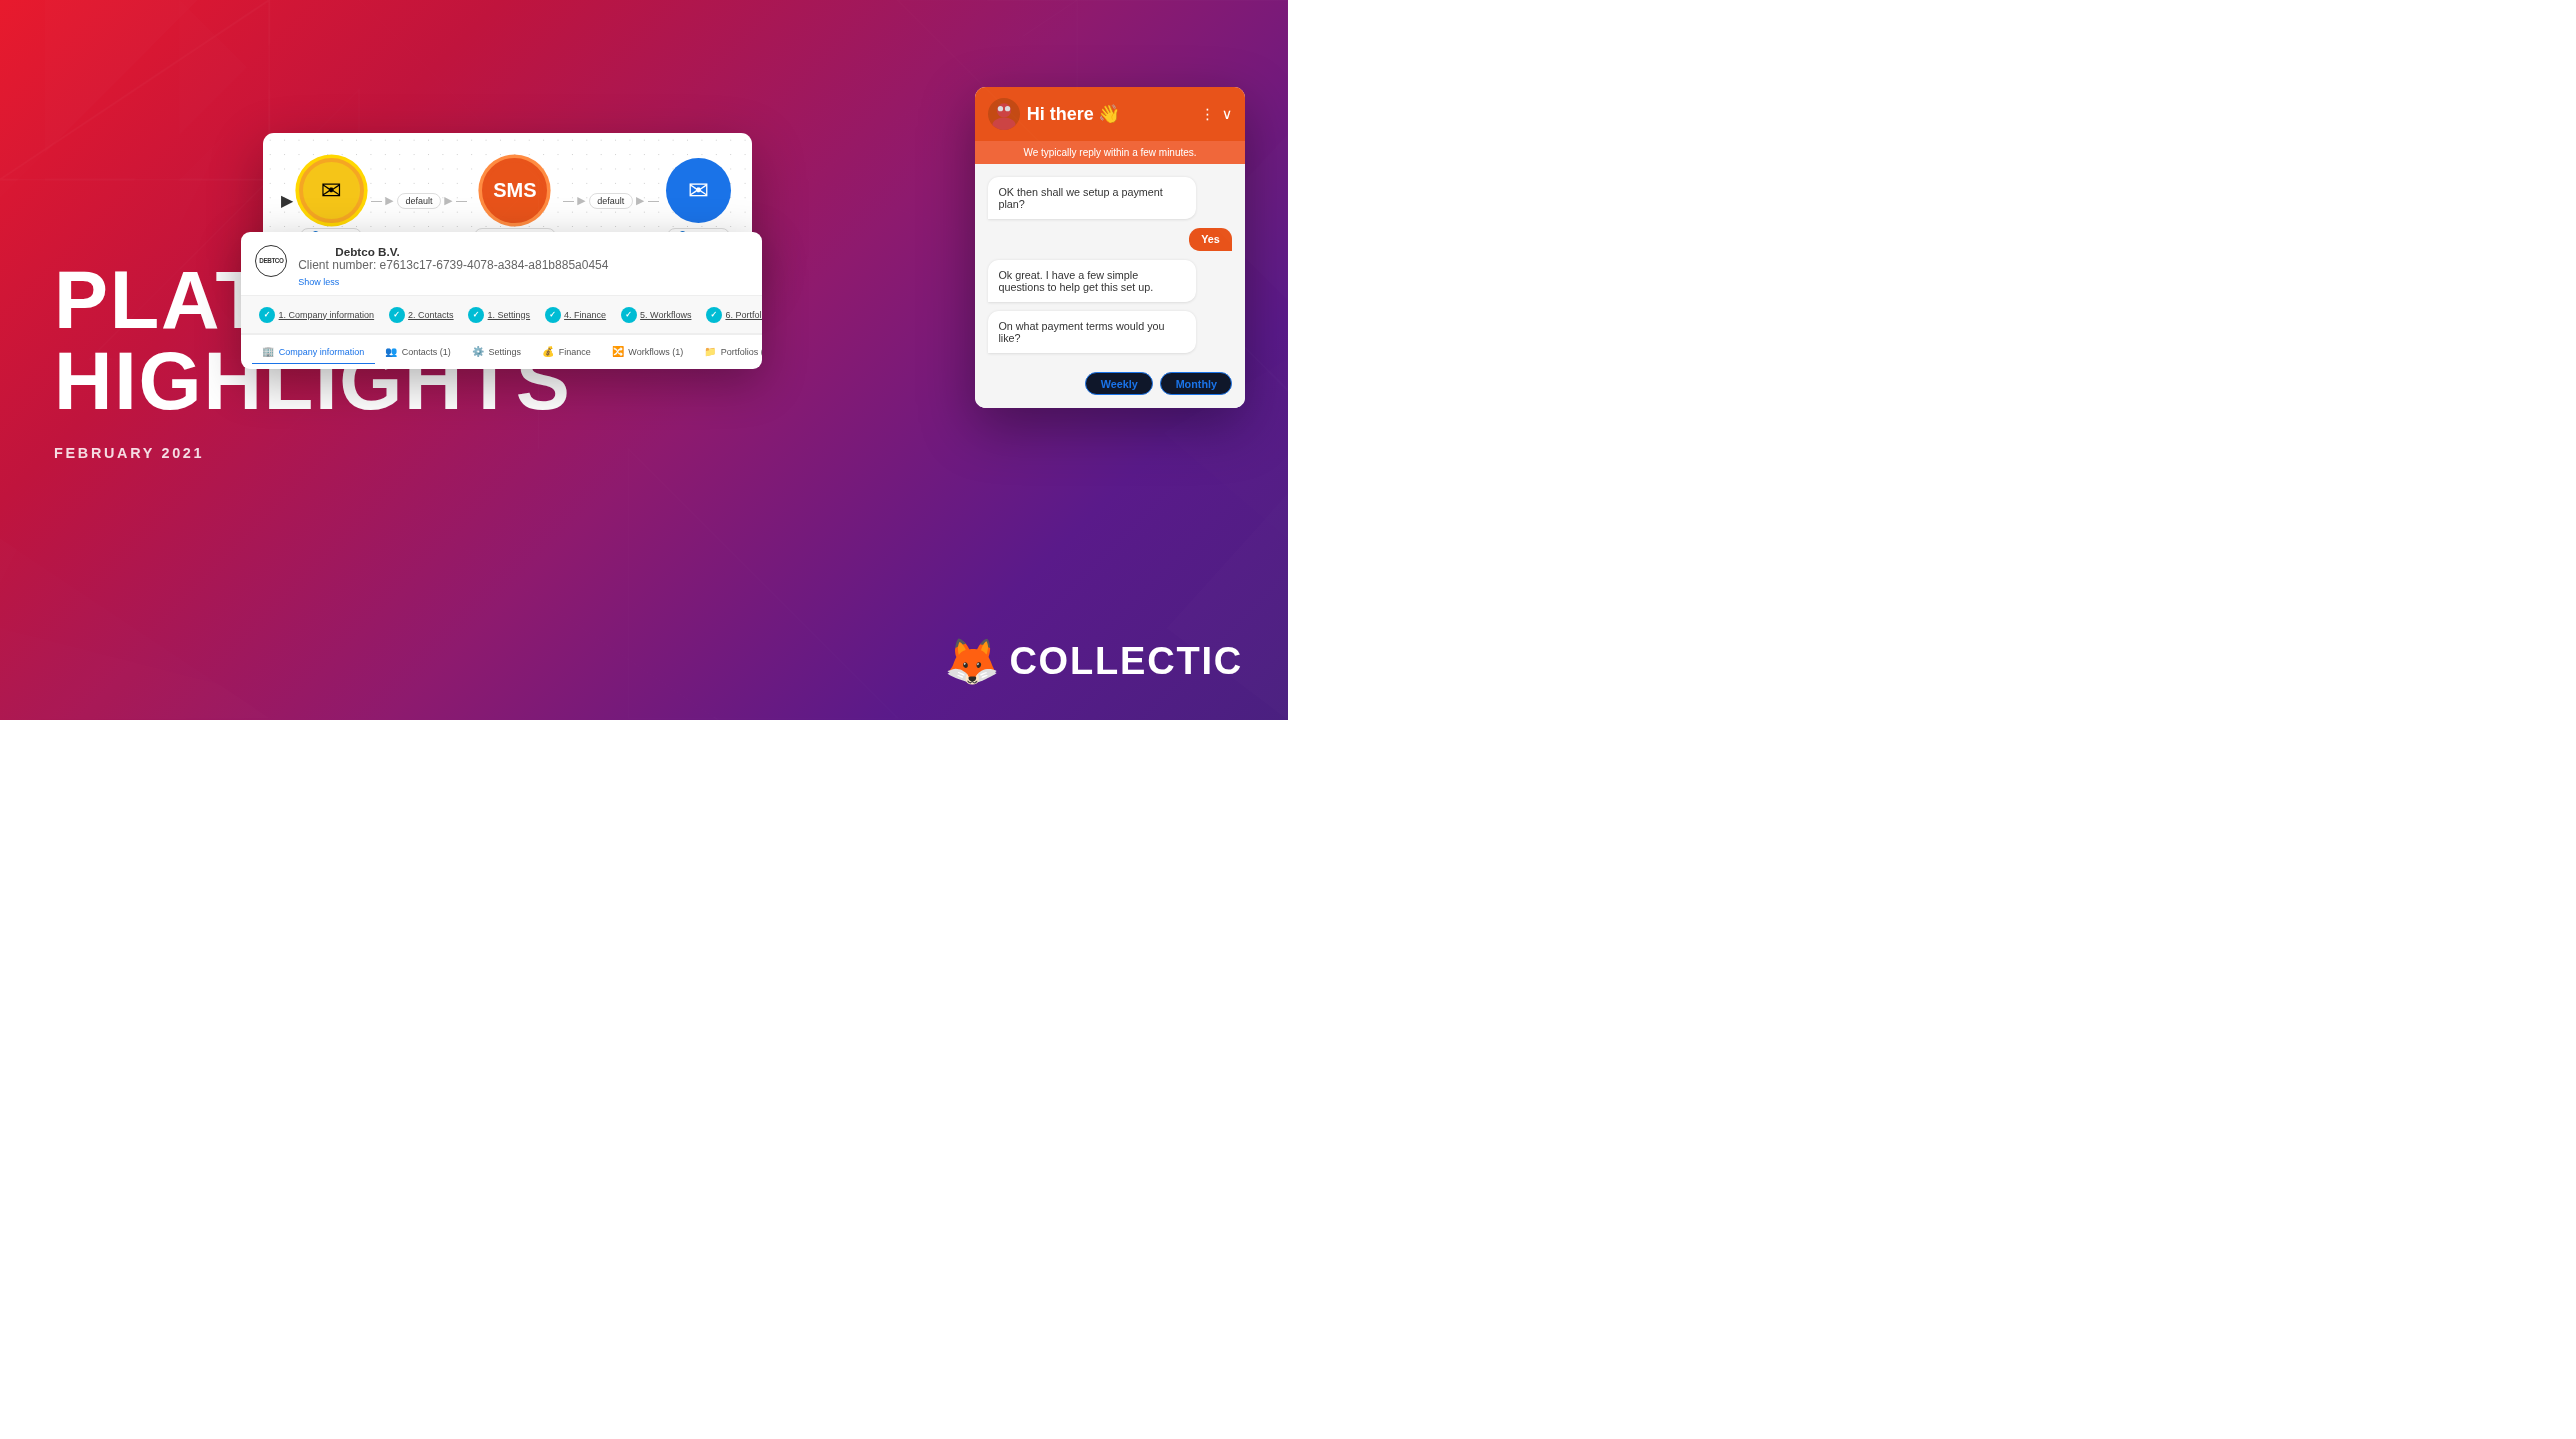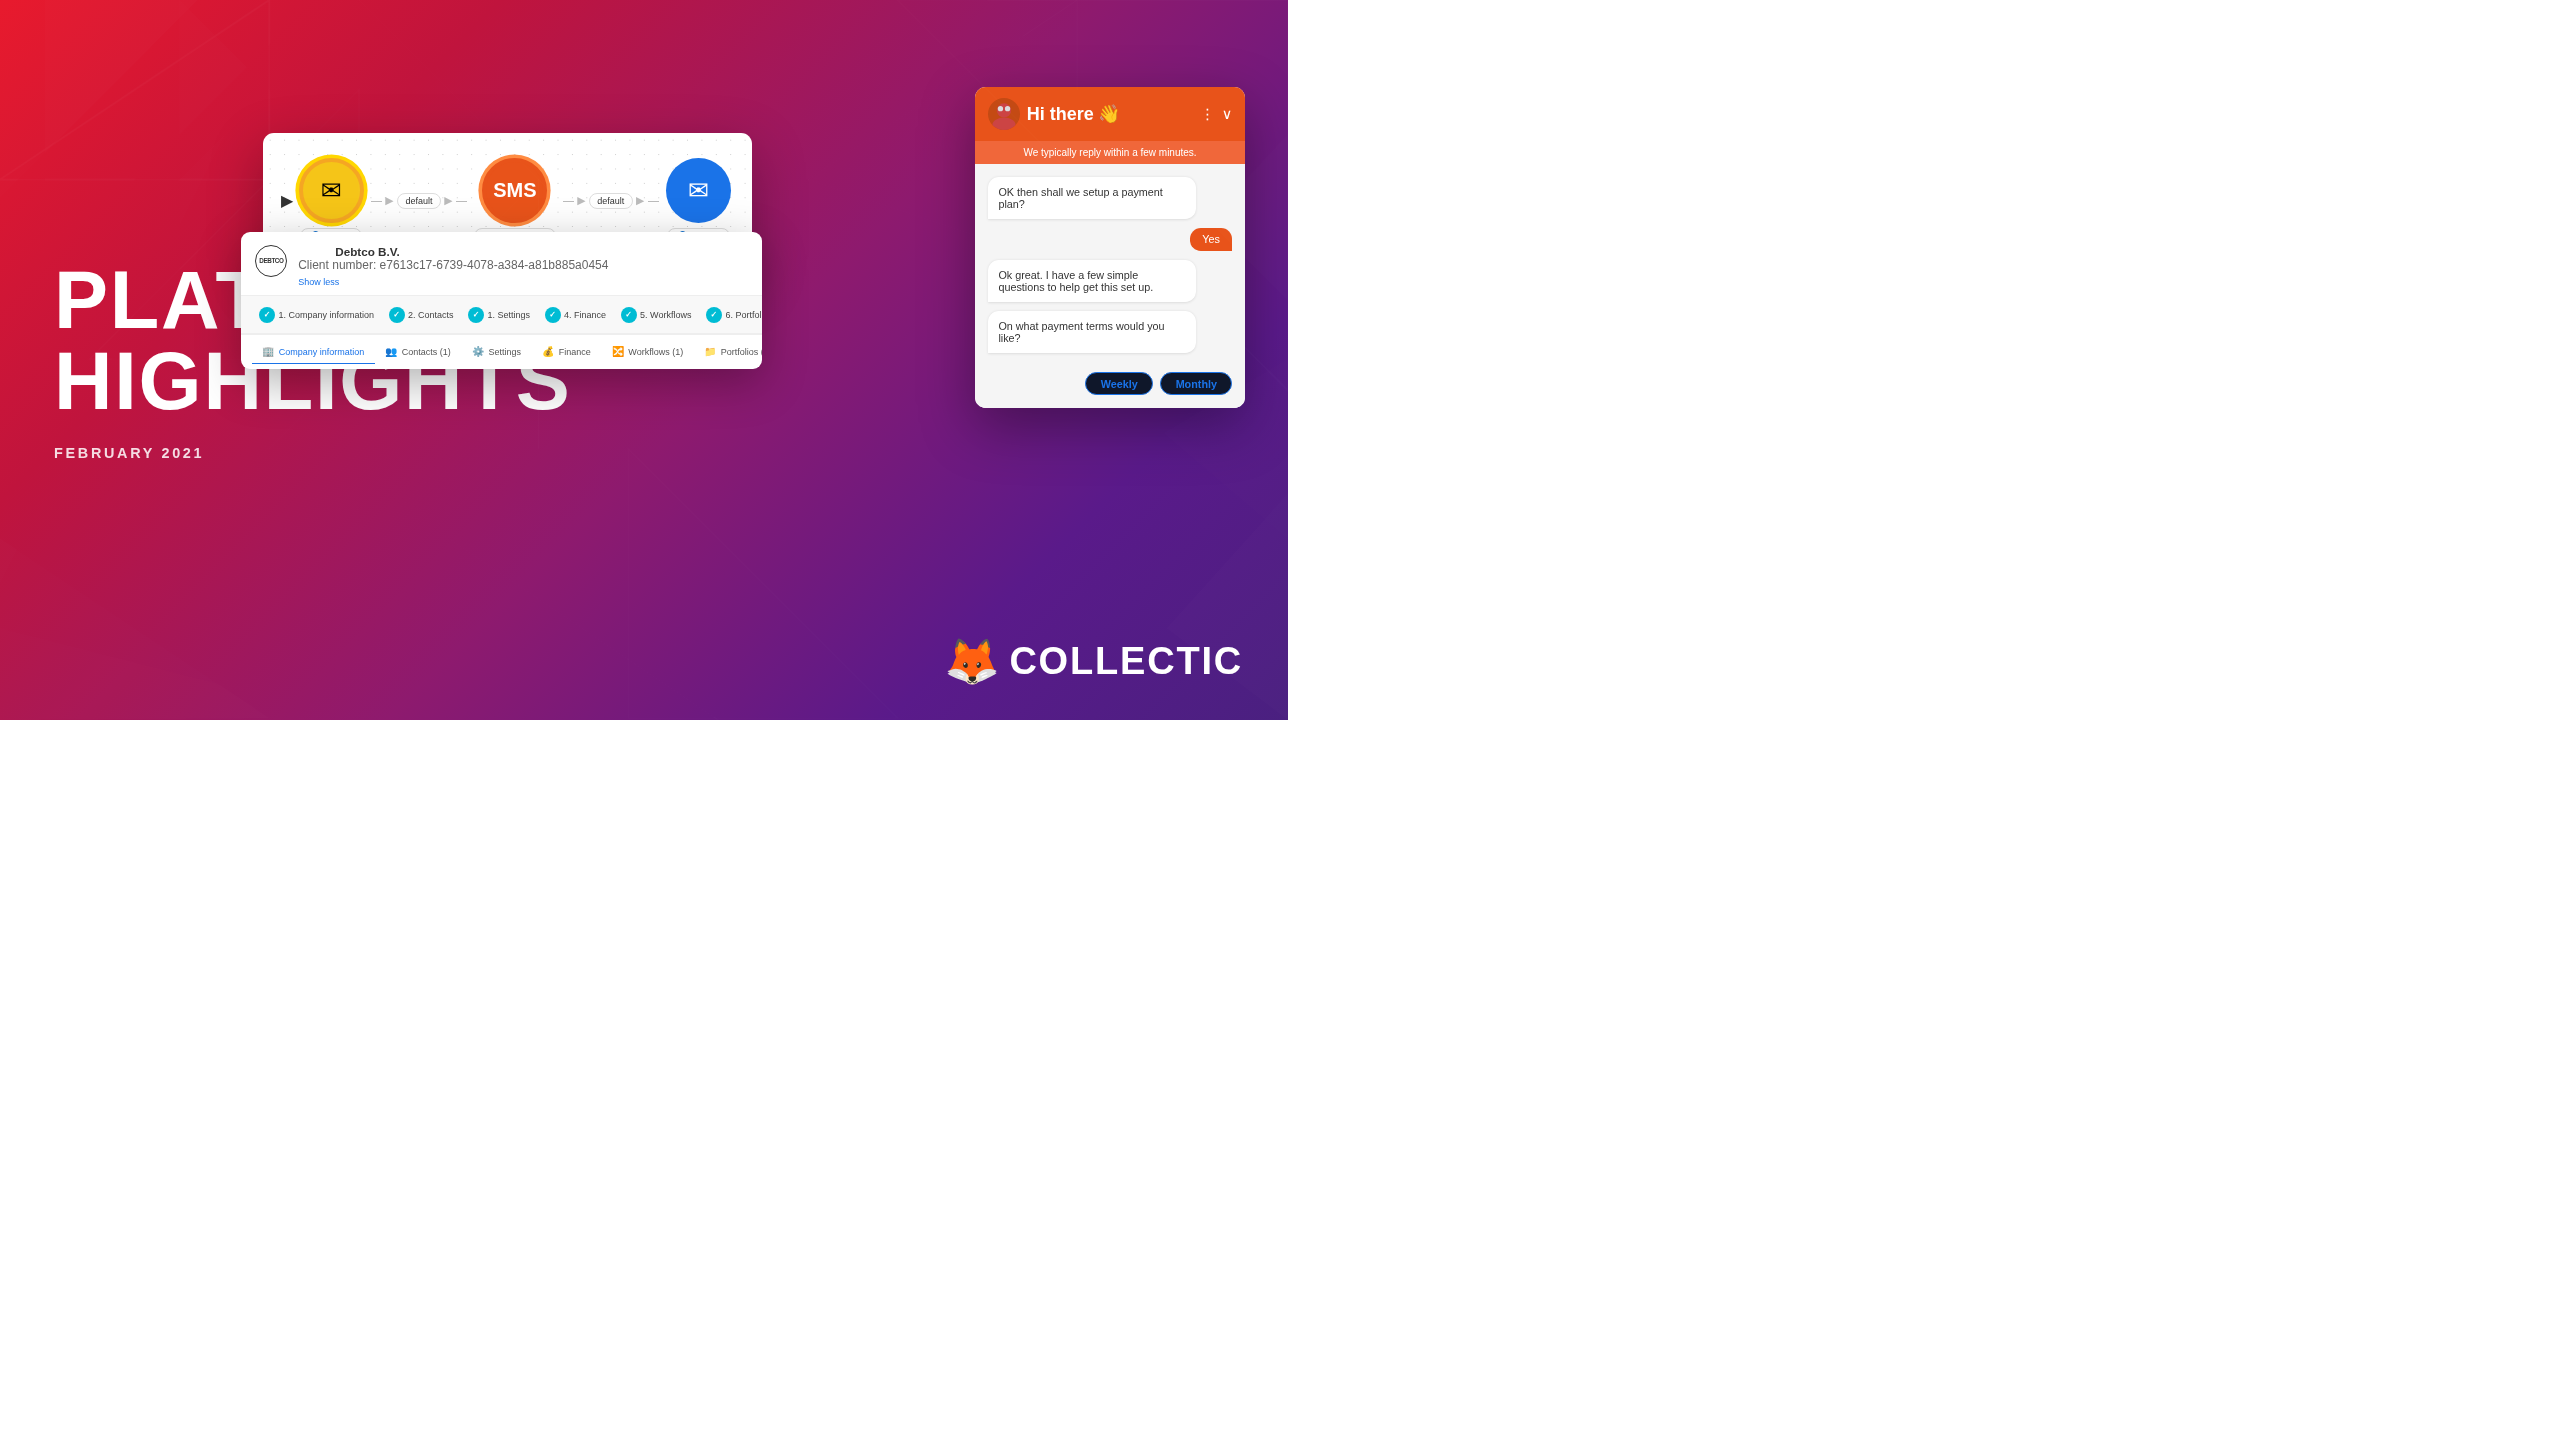--- a/index.html
+++ b/index.html
@@ -203,21 +203,21 @@
       display: flex;
       align-items: center;
       justify-content: center;
       font-size: 8px;
       color: white;
       font-weight: bold;
     }
 
     .step-icon.teal { background: #00bcd4; }
 
-    .step-text { color: #444; font-size: 9px; }
+    .step-text { color: #444; font-size: 9px; text-decoration: underline; }
 
     .tabs-bar {
       display: flex;
       padding: 5.4px 10.8px;
       gap: 0;
       border-top: 0.9px solid #eee;
     }
 
     .tab-item {
       display: flex;
@@ -310,21 +310,21 @@
       max-width: 85%;
       align-self: flex-start;
     }
 
     .chat-bubble-right {
       background: #e8531a;
       color: white;
       border-radius: 10.8px 10.8px 0 10.8px;
       padding: 5.4px 12.6px;
       font-size: 10.8px;
-      font-weight: 400;
+      font-weight: 700;
       align-self: flex-end;
     }
 
     .chat-options {
       display: flex;
       gap: 7.2px;
       justify-content: flex-end;
       padding: 7.2px 12.6px 12.6px;
       background: #f5f5f5;
     }

